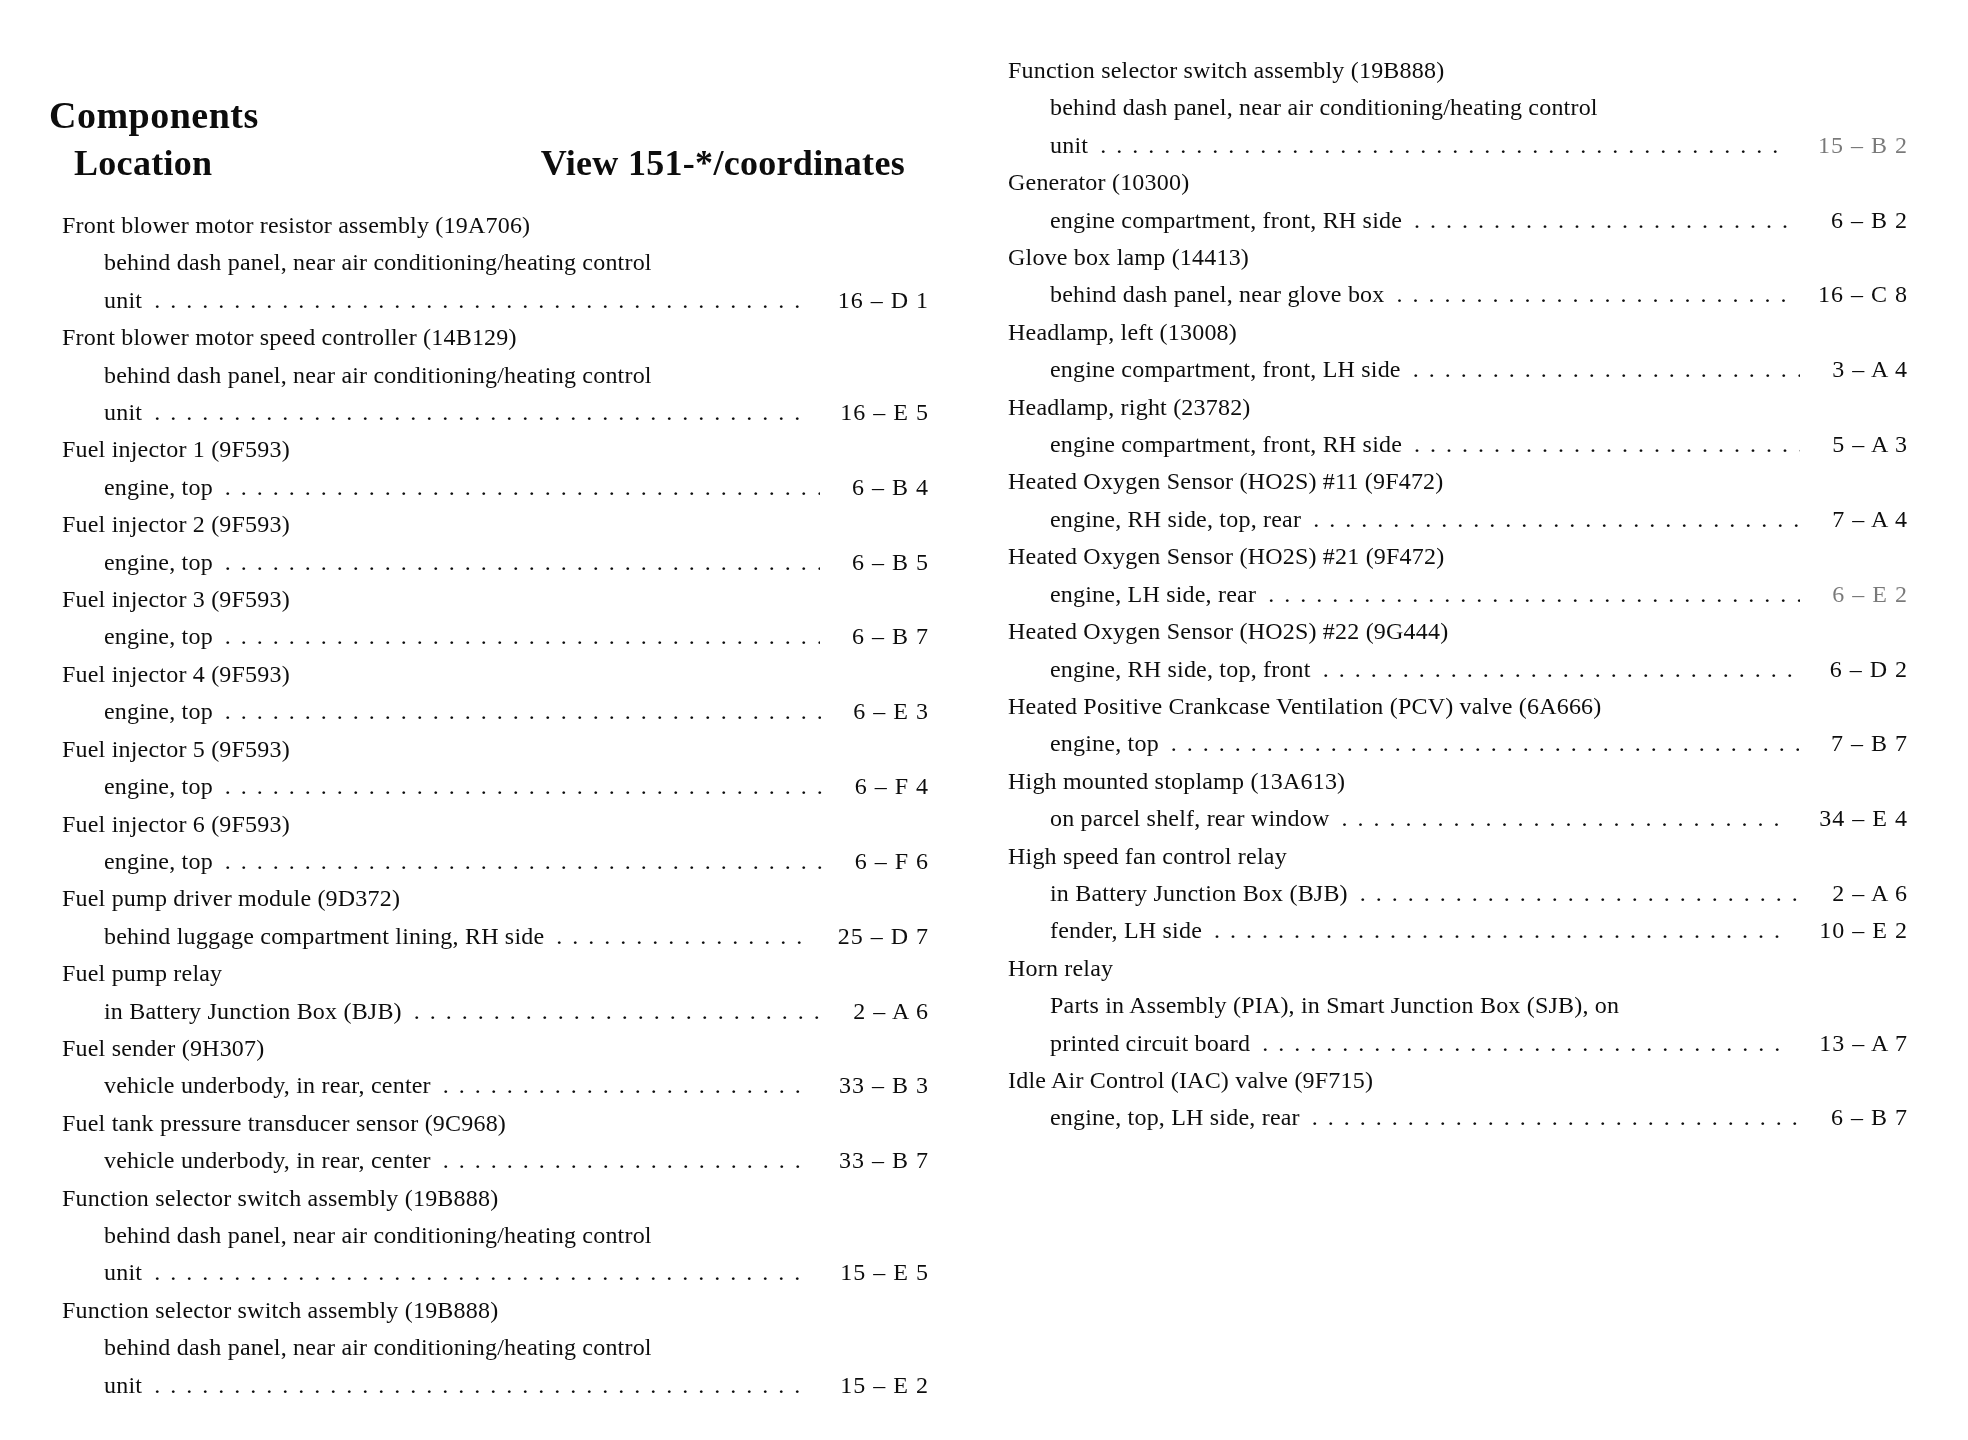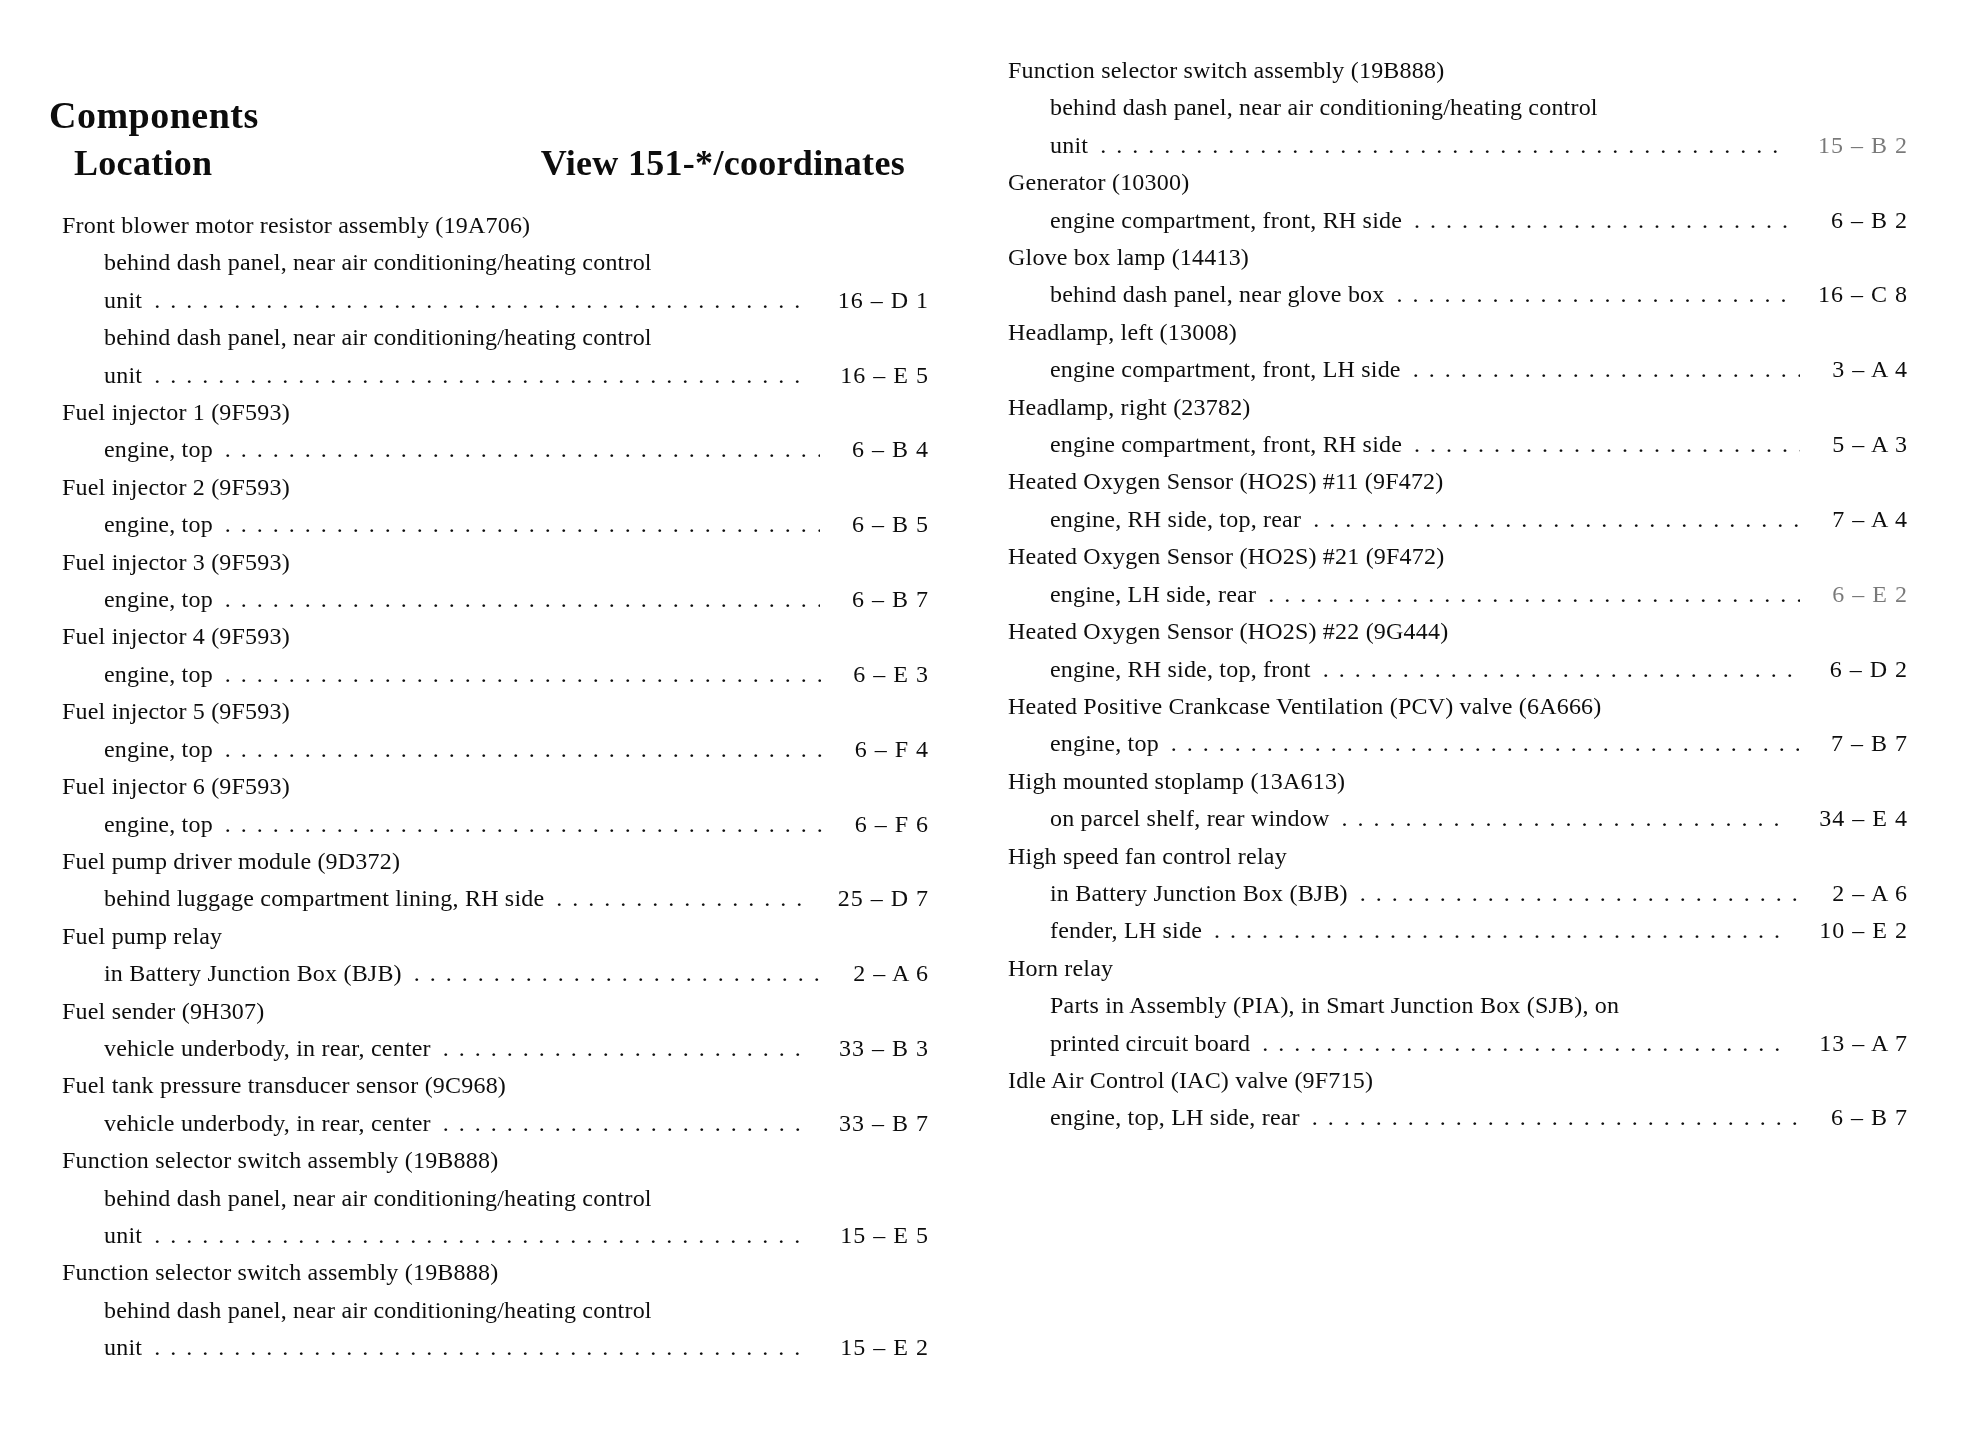--- a/index.html
+++ b/index.html
@@ -91,20 +91,21 @@
     <div class="entry">
       <div class="name">Front blower motor resistor assembly (19A706)</div>
       <div class="loc-line">behind dash panel, near air conditioning/heating control</div>
       <div class="leader-row">
         <span class="loc-text">unit</span>
         <span class="dots"></span>
         <span class="coord">16 – D 1</span>
       </div>
     </div>
     <div class="entry">
+      <div class="name">Front blower motor speed controller (14B129)</div>
       <div class="loc-line">behind dash panel, near air conditioning/heating control</div>
       <div class="leader-row">
         <span class="loc-text">unit</span>
         <span class="dots"></span>
         <span class="coord">16 – E 5</span>
       </div>
     </div>
     <div class="entry">
       <div class="name">Fuel injector 1 (9F593)</div>
       <div class="leader-row">

